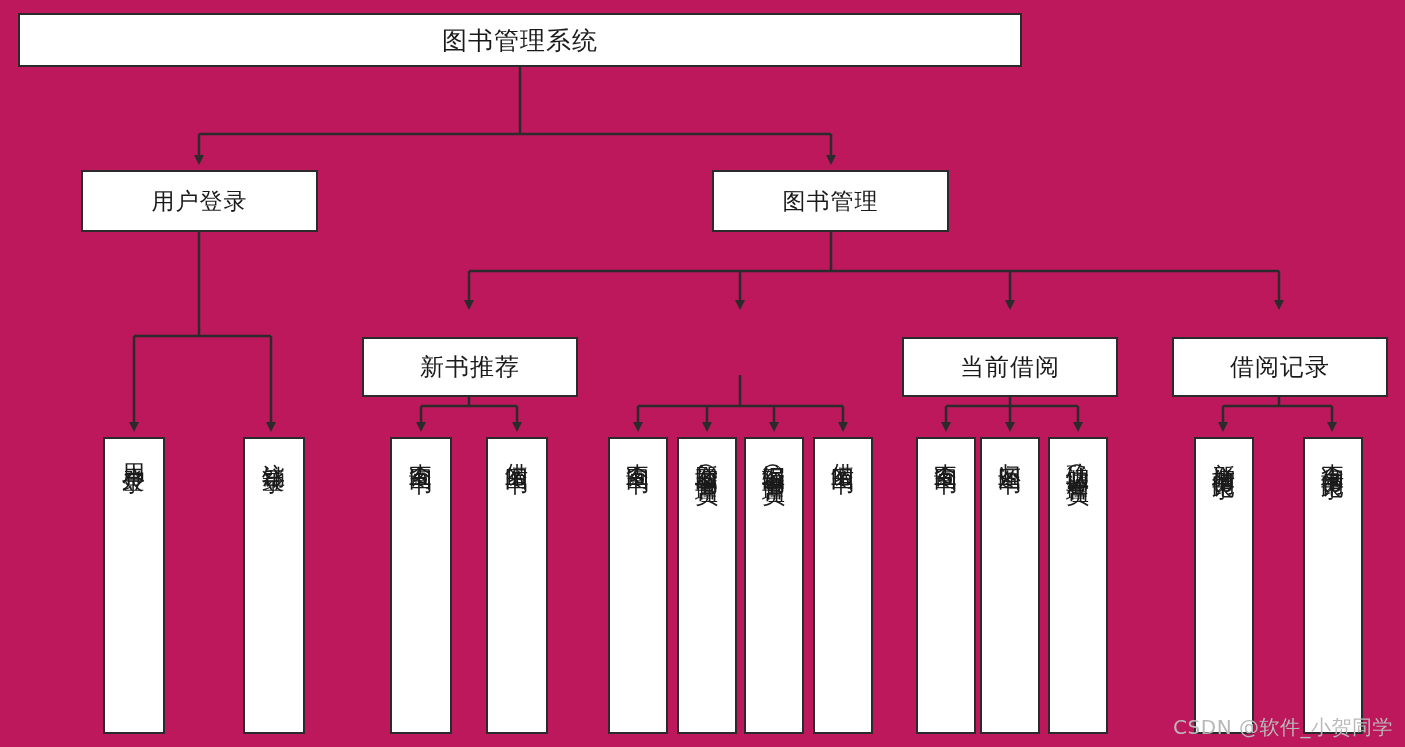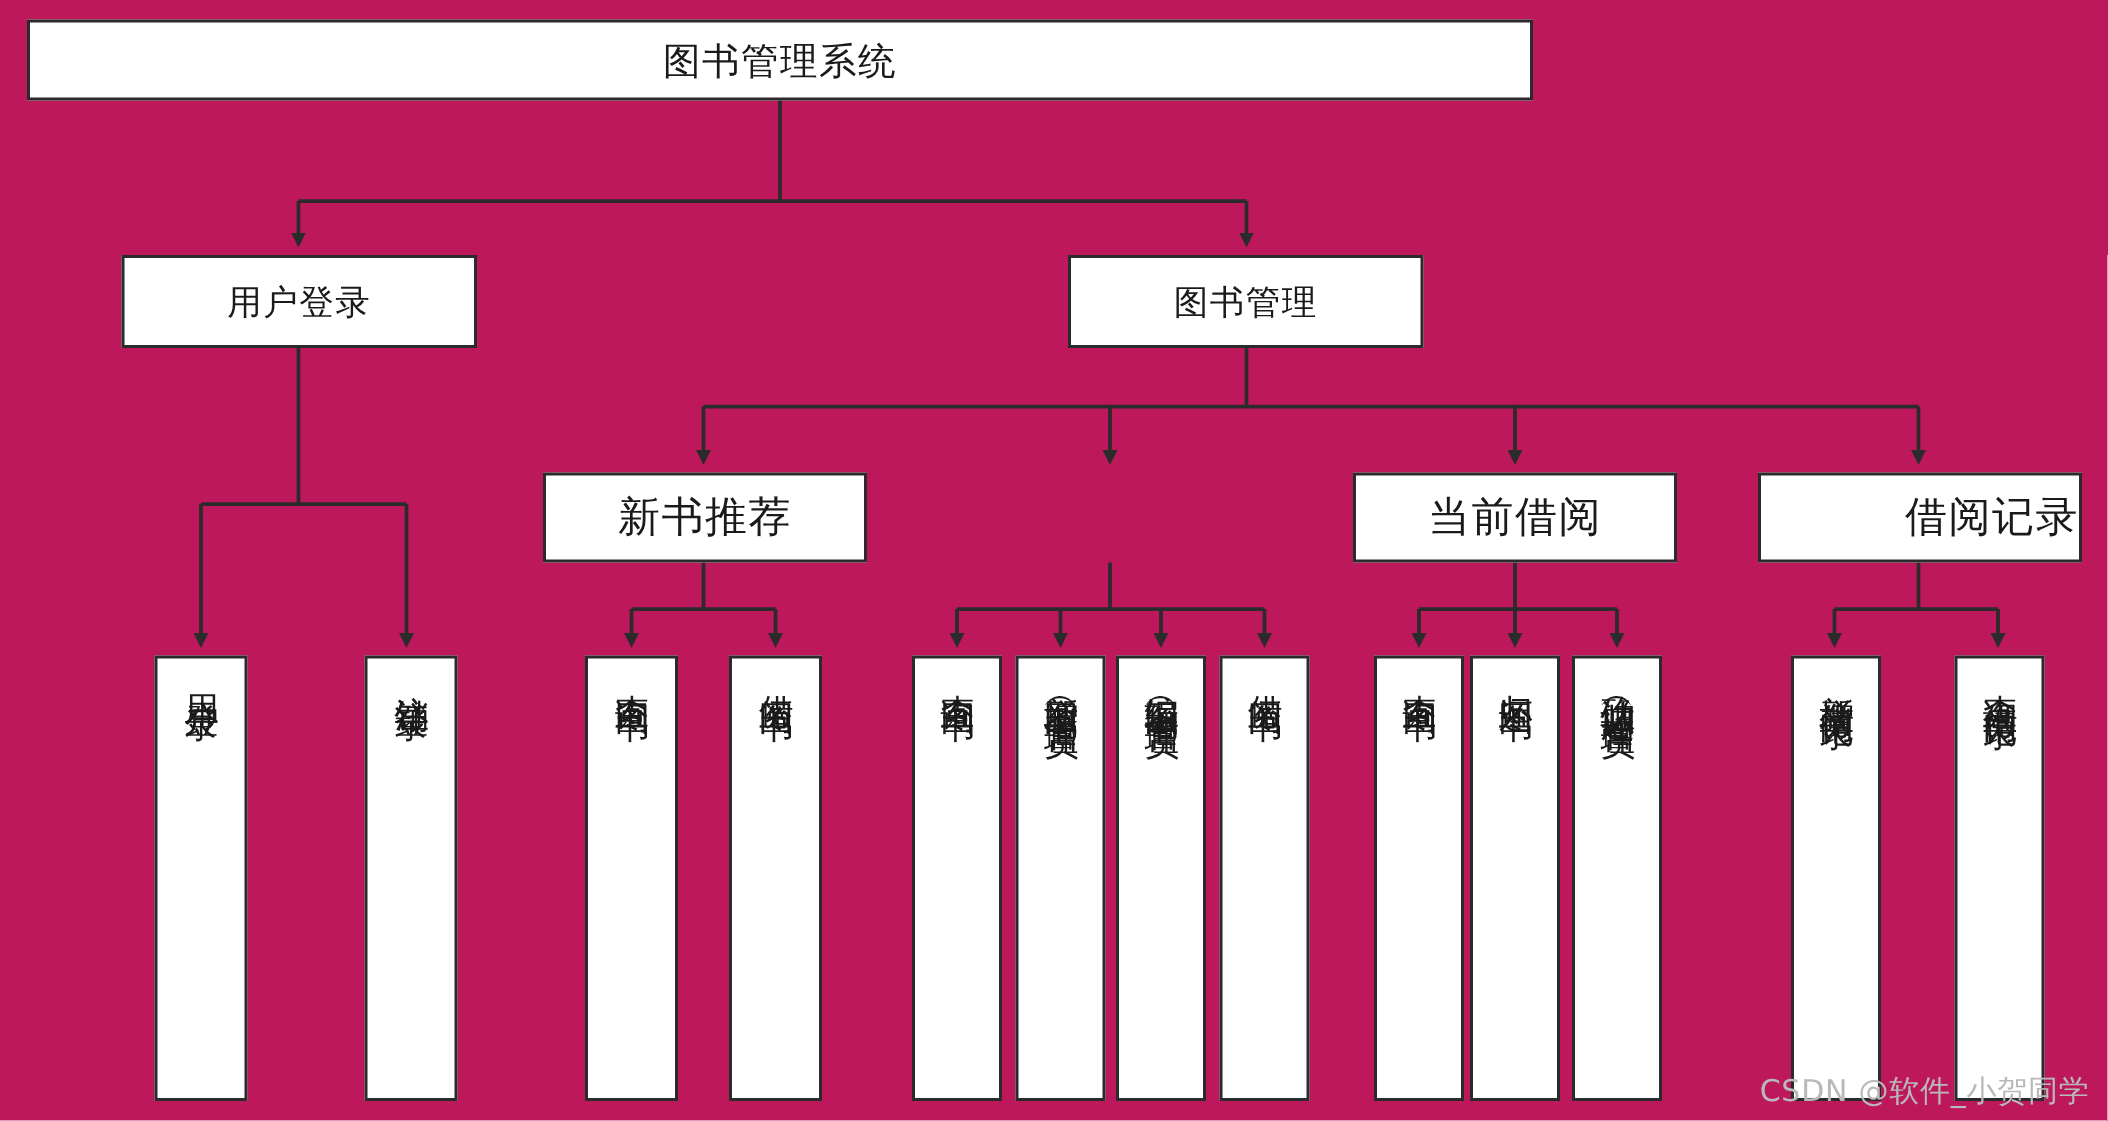--- a/index.html
+++ b/index.html
@@ -37,21 +37,22 @@
     color: #1a1a1a;
     z-index: 2;
   }
   .node.level-root {
     font-size: 25px;
   }
   .node.level-1 {
     font-size: 23px;
   }
   .node.level-2 {
-    font-size: 28px;
+    font-size: 24px;
+    margin-top: 22px;
   }
   .node.leaf {
     font-size: 23px;
     padding: 6px 0;
     align-items: flex-start;
   }
   .vtext {
     writing-mode: vertical-rl;
     text-orientation: upright;
     letter-spacing: 3px;
@@ -139,21 +140,21 @@
   <div class="node level-1" style="left:712px; top:170px; width:237px; height:62px;text-align:right;">
     <span class="htext">图书管理</span>
   </div>
 
   <div class="node level-2" style="left:362px; top:315px; width:216px; height:60px;">
     <span class="htext">新书推荐</span>
   </div>
   <div class="node level-2" style="left:902px; top:315px; width:216px; height:60px;text-align:right;">
     <span class="htext">当前借阅</span>
   </div>
-  <div class="node level-2" style="left:1172px; top:315px; width:216px; height:60px;justify-content:flex-end;">
+  <div class="node level-2" style="left:1172px; top:315px; width:216px; height:60px;">
     <span class="htext">借阅记录</span>
   </div>
 
   <div class="node leaf" style="left:103px; top:437px; width:62px; height:297px;">
     <span class="vtext">用户登录</span>
   </div>
   <div class="node leaf" style="left:243px; top:437px; width:62px; height:297px;">
     <span class="vtext">注销登录</span>
   </div>
 

